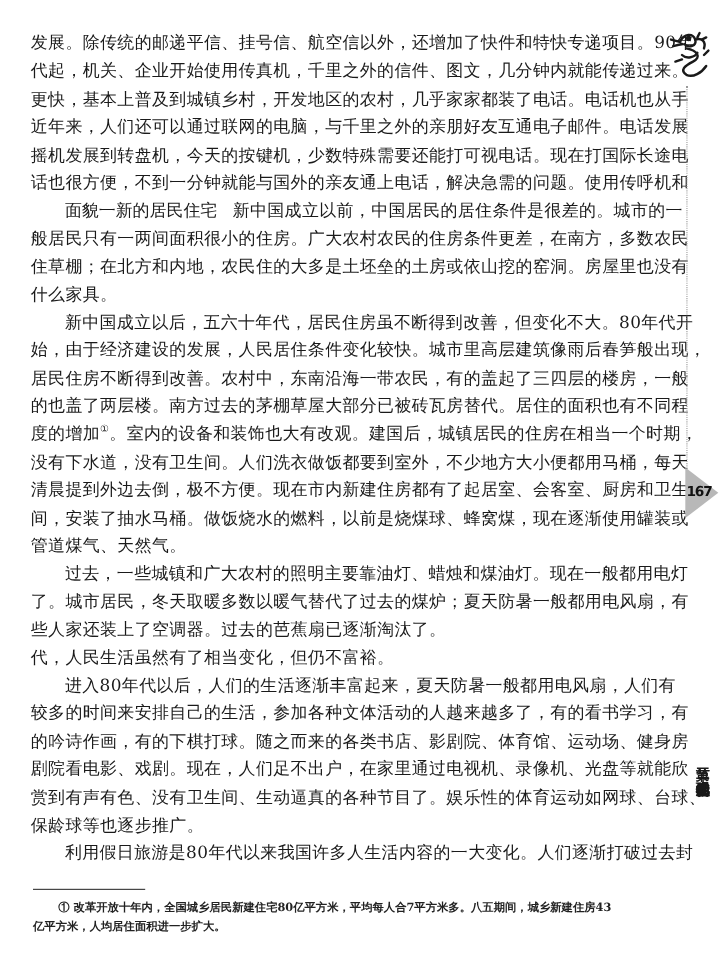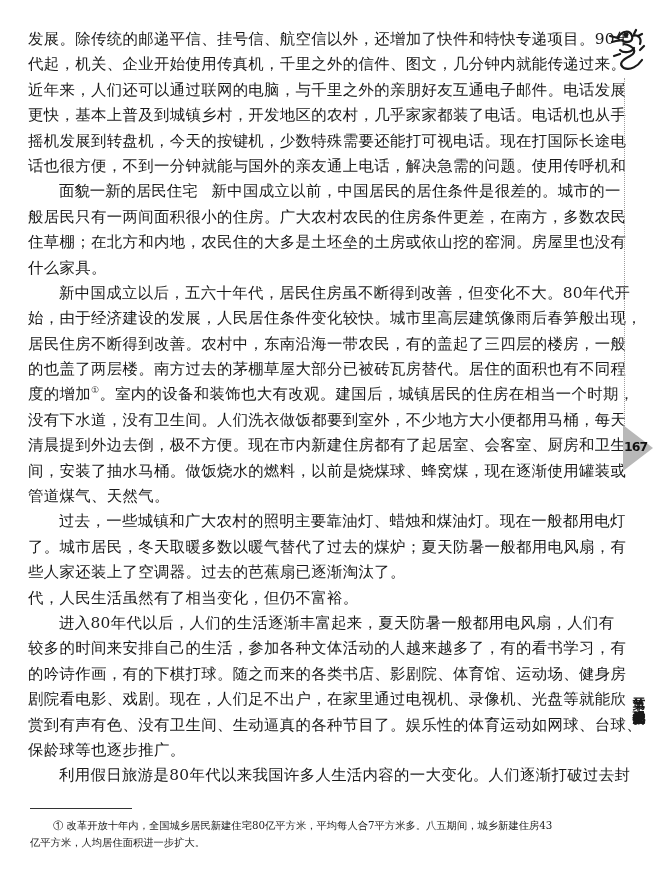--- a/index.html
+++ b/index.html
@@ -63,20 +63,21 @@
       border-top: 1px solid #333;
     }
     .footnote {
       position: absolute;
       left: 30px;
       top: 817px;
       width: 570px;
       font-size: 10.3px;
       line-height: 17px;
       color: #222;
+      font-weight: bold;
     }
     .footnote .fn-line {
       white-space: nowrap;
     }
     .footnote .fn-line.first {
       padding-left: 23px;
     }
     .margin-rule {
       position: absolute;
       left: 624px;
@@ -133,22 +134,22 @@
     }
   </style>
 </head>
 <body>
 
 <div class="page">
 
   <div class="body-text" id="body-text">
       <div class="line"><span>发展。除传统的邮递平信、挂号信、航空信以外，还增加了快件和特快专递项目。90年</span></div>
       <div class="line"><span>代起，机关、企业开始使用传真机，千里之外的信件、图文，几分钟内就能传递过来。</span></div>
+      <div class="line"><span>更快，基本上普及到城镇乡村，开发地区的农村，几乎家家都装了电话。电话机也从手</span></div>
       <div class="line"><span>近年来，人们还可以通过联网的电脑，与千里之外的亲朋好友互通电子邮件。电话发展</span></div>
-      <div class="line"><span>更快，基本上普及到城镇乡村，开发地区的农村，几乎家家都装了电话。电话机也从手</span></div>
       <div class="line"><span>摇机发展到转盘机，今天的按键机，少数特殊需要还能打可视电话。现在打国际长途电</span></div>
       <div class="line"><span>话也很方便，不到一分钟就能与国外的亲友通上电话，解决急需的问题。使用传呼机和</span></div>
       <div class="line indent"><span class="heading">面貌一新的居民住宅</span><span>新中国成立以前，中国居民的居住条件是很差的。城市的一</span></div>
       <div class="line"><span>般居民只有一两间面积很小的住房。广大农村农民的住房条件更差，在南方，多数农民</span></div>
       <div class="line"><span>住草棚；在北方和内地，农民住的大多是土坯垒的土房或依山挖的窑洞。房屋里也没有</span></div>
       <div class="line last"><span>什么家具。</span></div>
       <div class="line indent"><span>新中国成立以后，五六十年代，居民住房虽不断得到改善，但变化不大。80年代开</span></div>
       <div class="line"><span>始，由于经济建设的发展，人民居住条件变化较快。城市里高层建筑像雨后春笋般出现，</span></div>
       <div class="line"><span>居民住房不断得到改善。农村中，东南沿海一带农民，有的盖起了三四层的楼房，一般</span></div>
       <div class="line"><span>的也盖了两层楼。南方过去的茅棚草屋大部分已被砖瓦房替代。居住的面积也有不同程</span></div>

